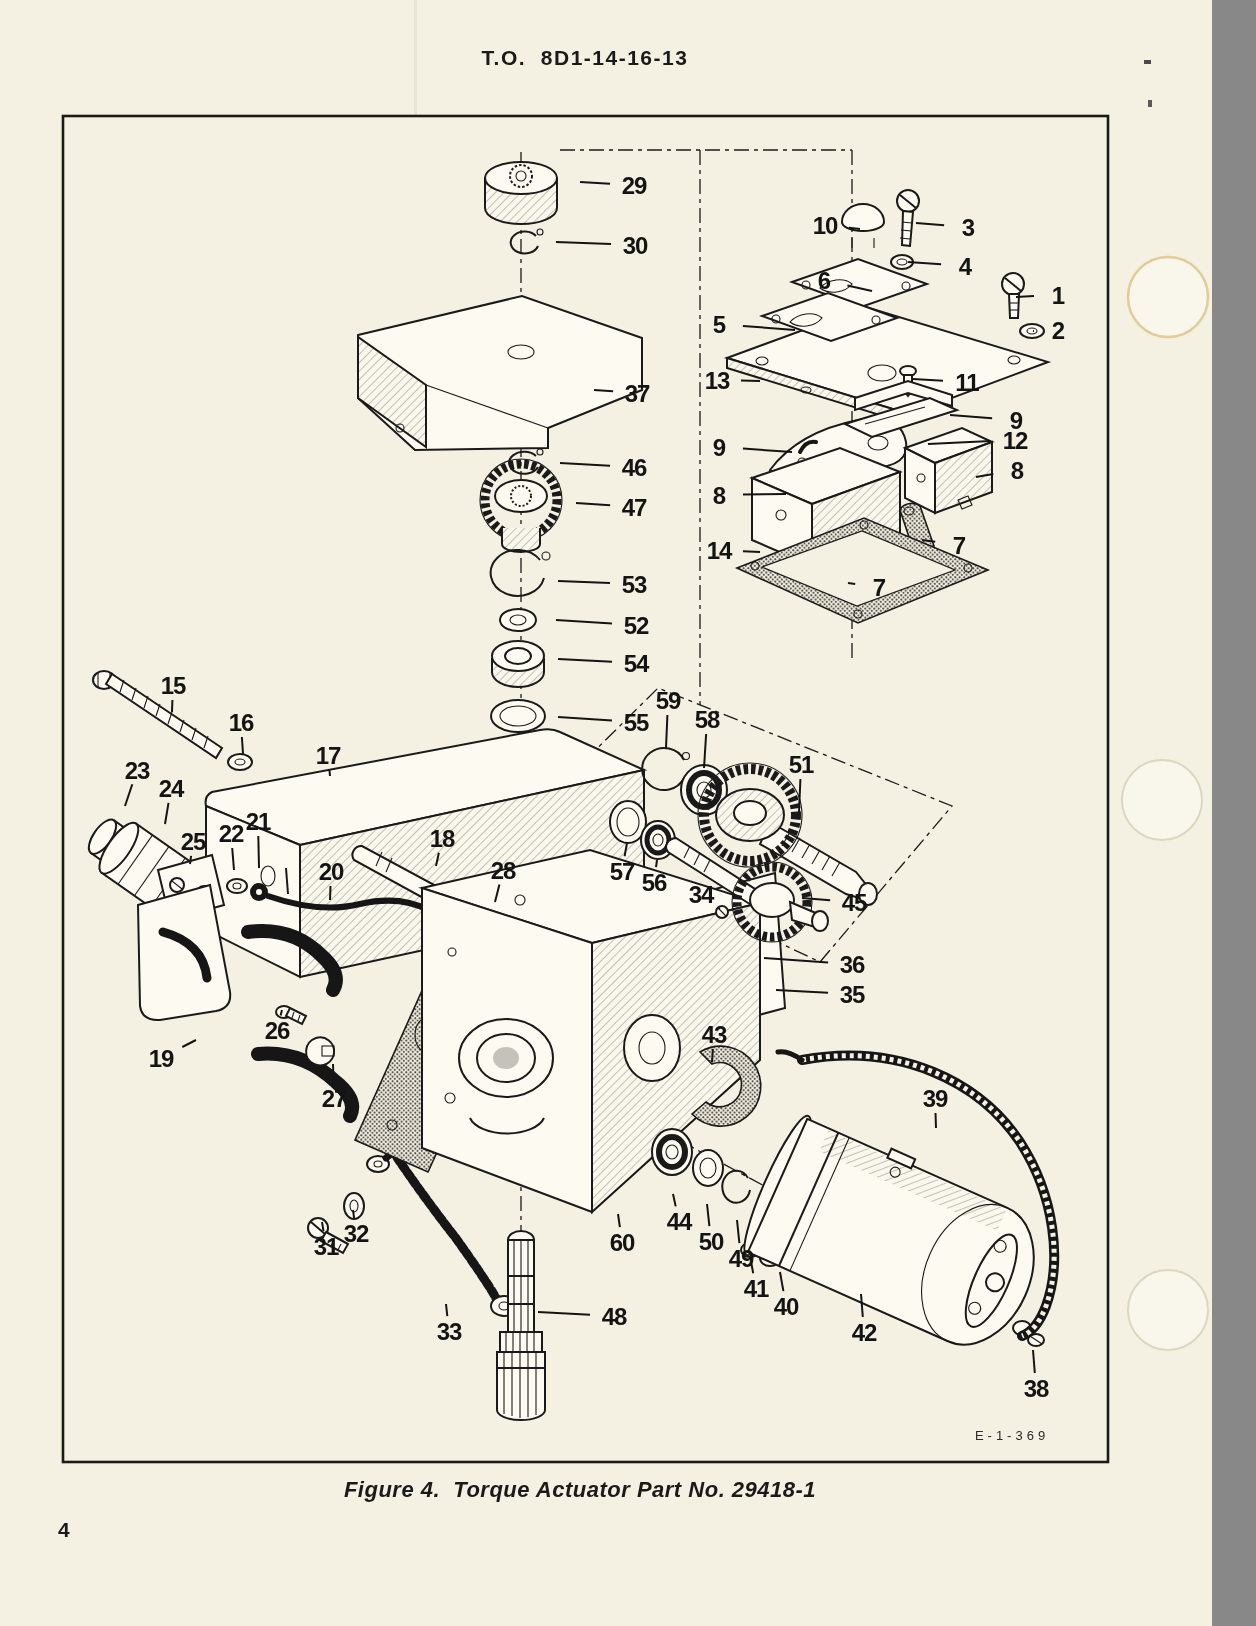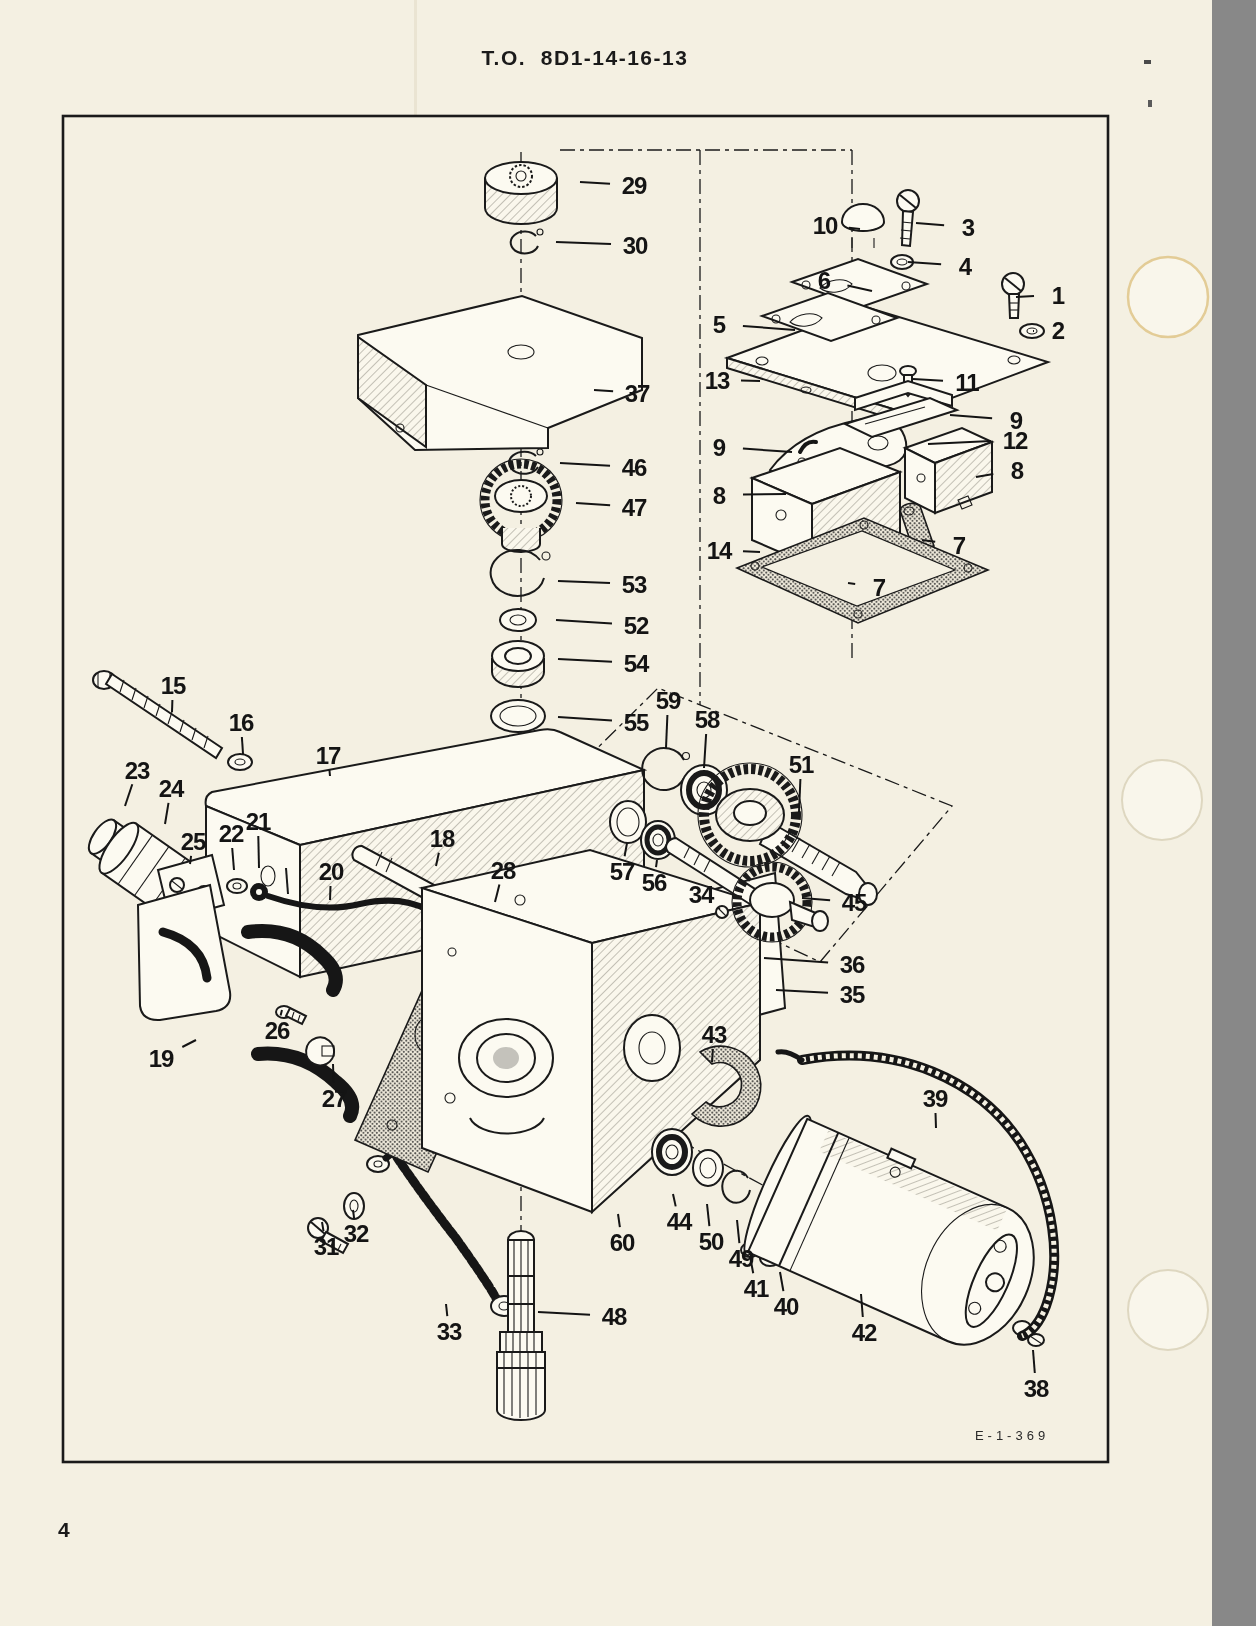--- a/index.html
+++ b/index.html
@@ -597,14 +597,15 @@
         <text x="707" y="719" class="callout">58</text>
         <line x1="667.4" y1="715.0" x2="666" y2="748" class="leader"></line>
         <text x="668" y="700" class="callout">59</text>
         <line x1="619.9" y1="1227.2" x2="618" y2="1214" class="leader"></line>
         <text x="622" y="1242" class="callout">60</text>
       </g>
 
     <text class="plate-code" x="1012" y="1440">E-1-369</text>
   </svg>
 
+  <div class="cap">Figure 4.  Torque Actuator Part No. 29418-1</div>
   <div class="pgnum">4</div>
 </div>
 
 </body></html>

